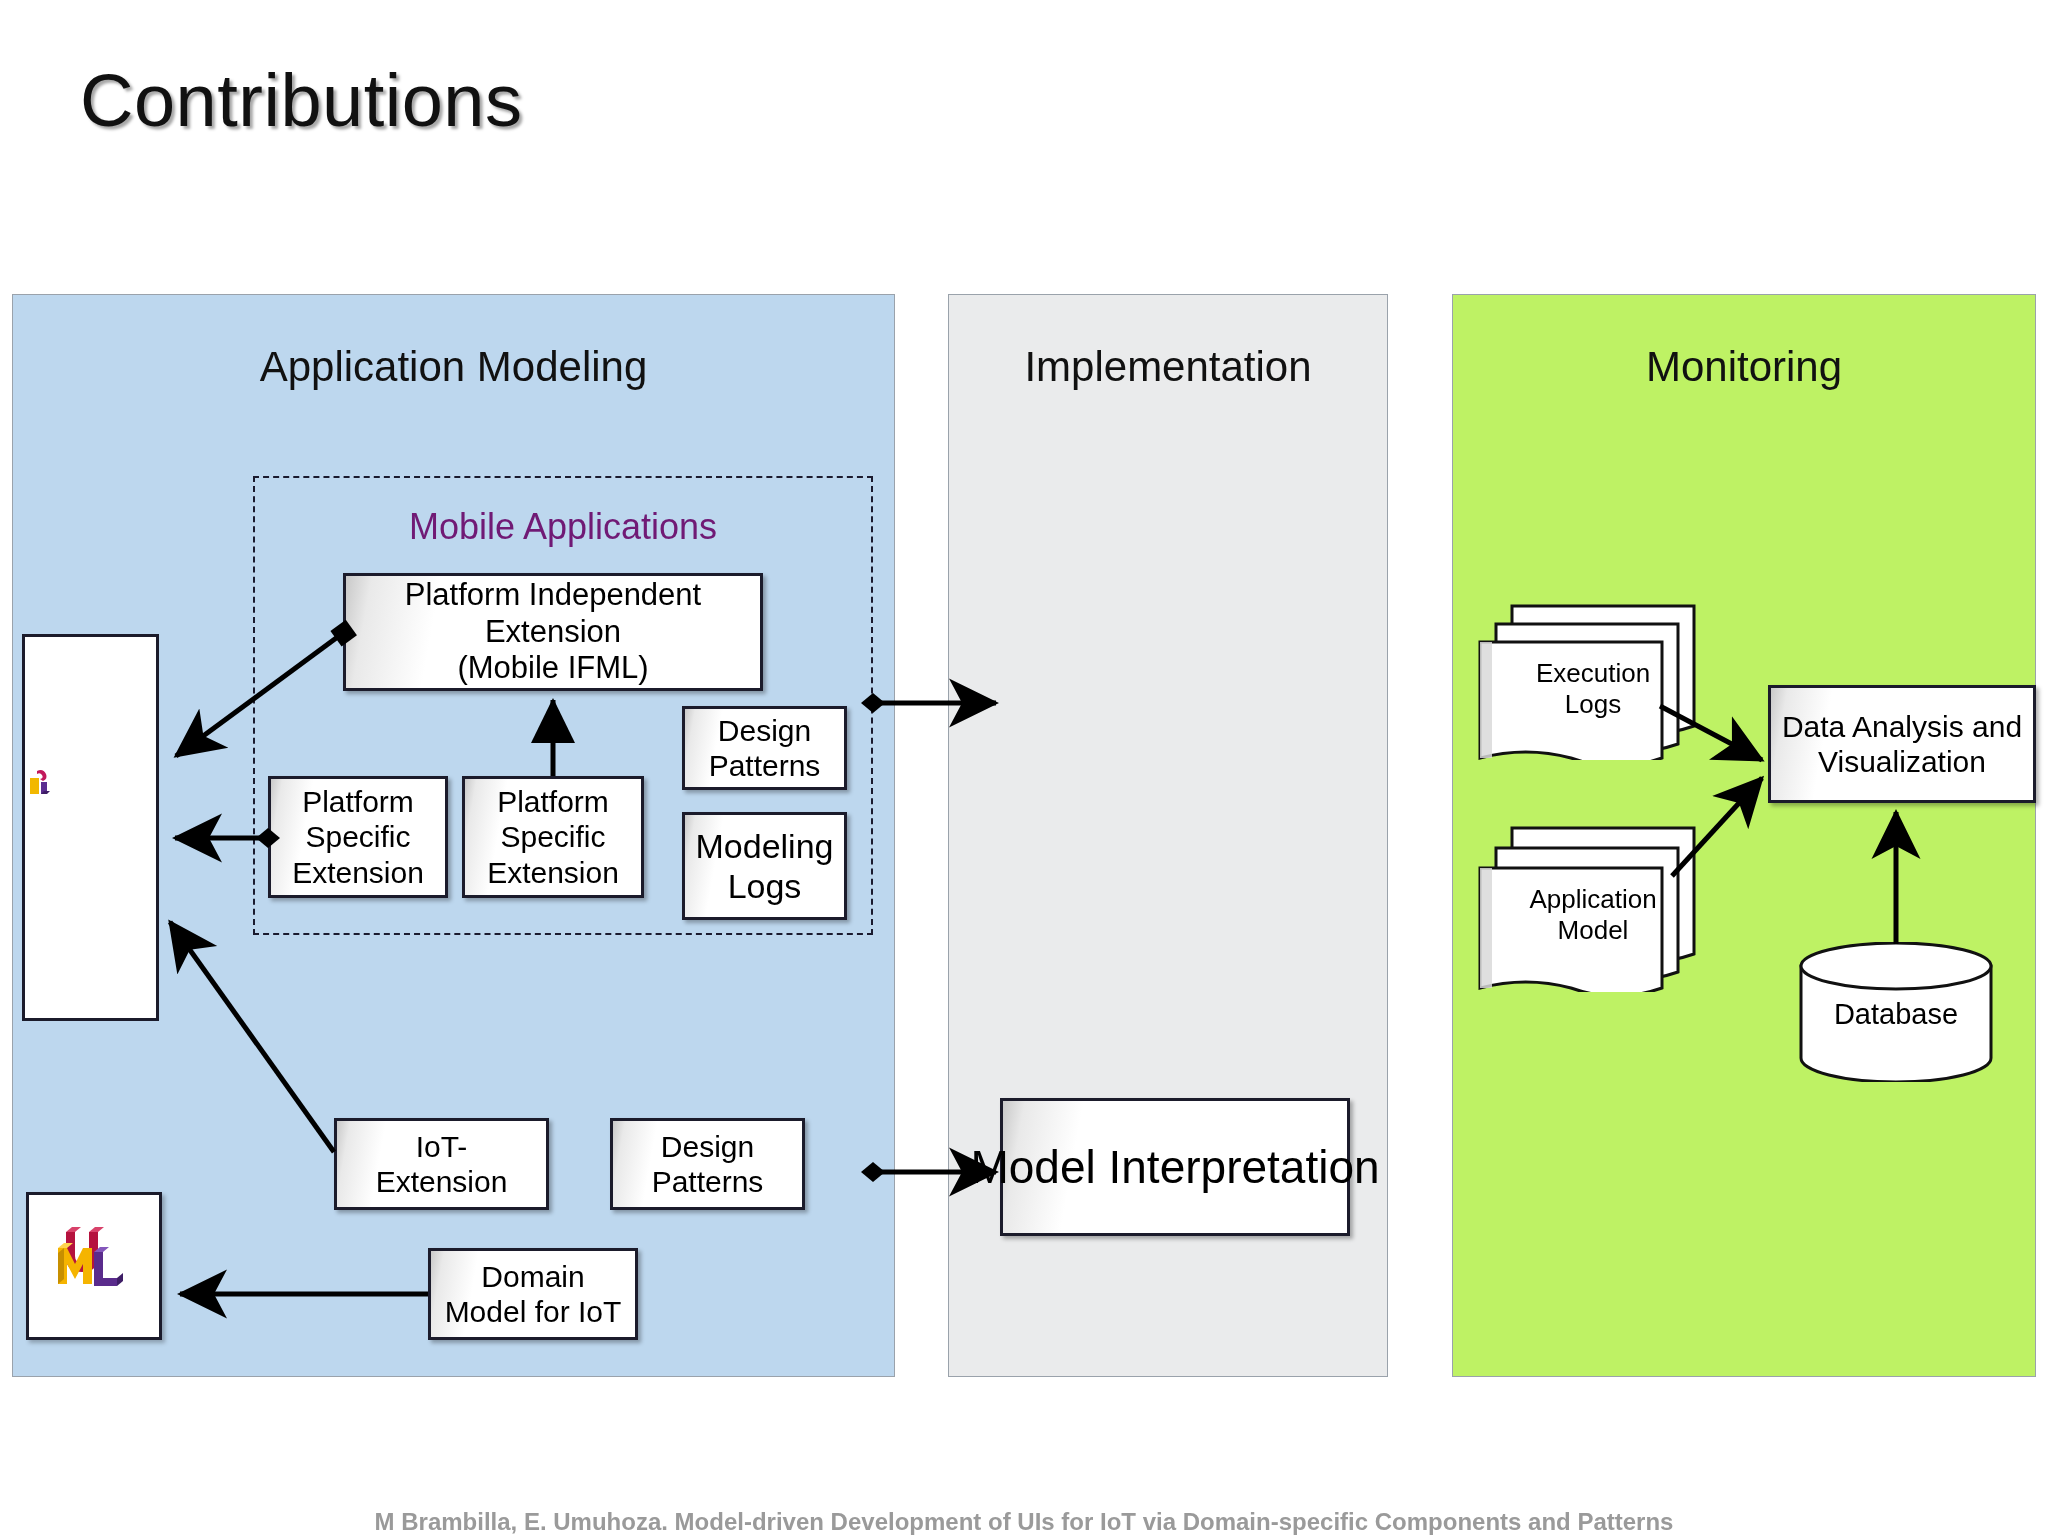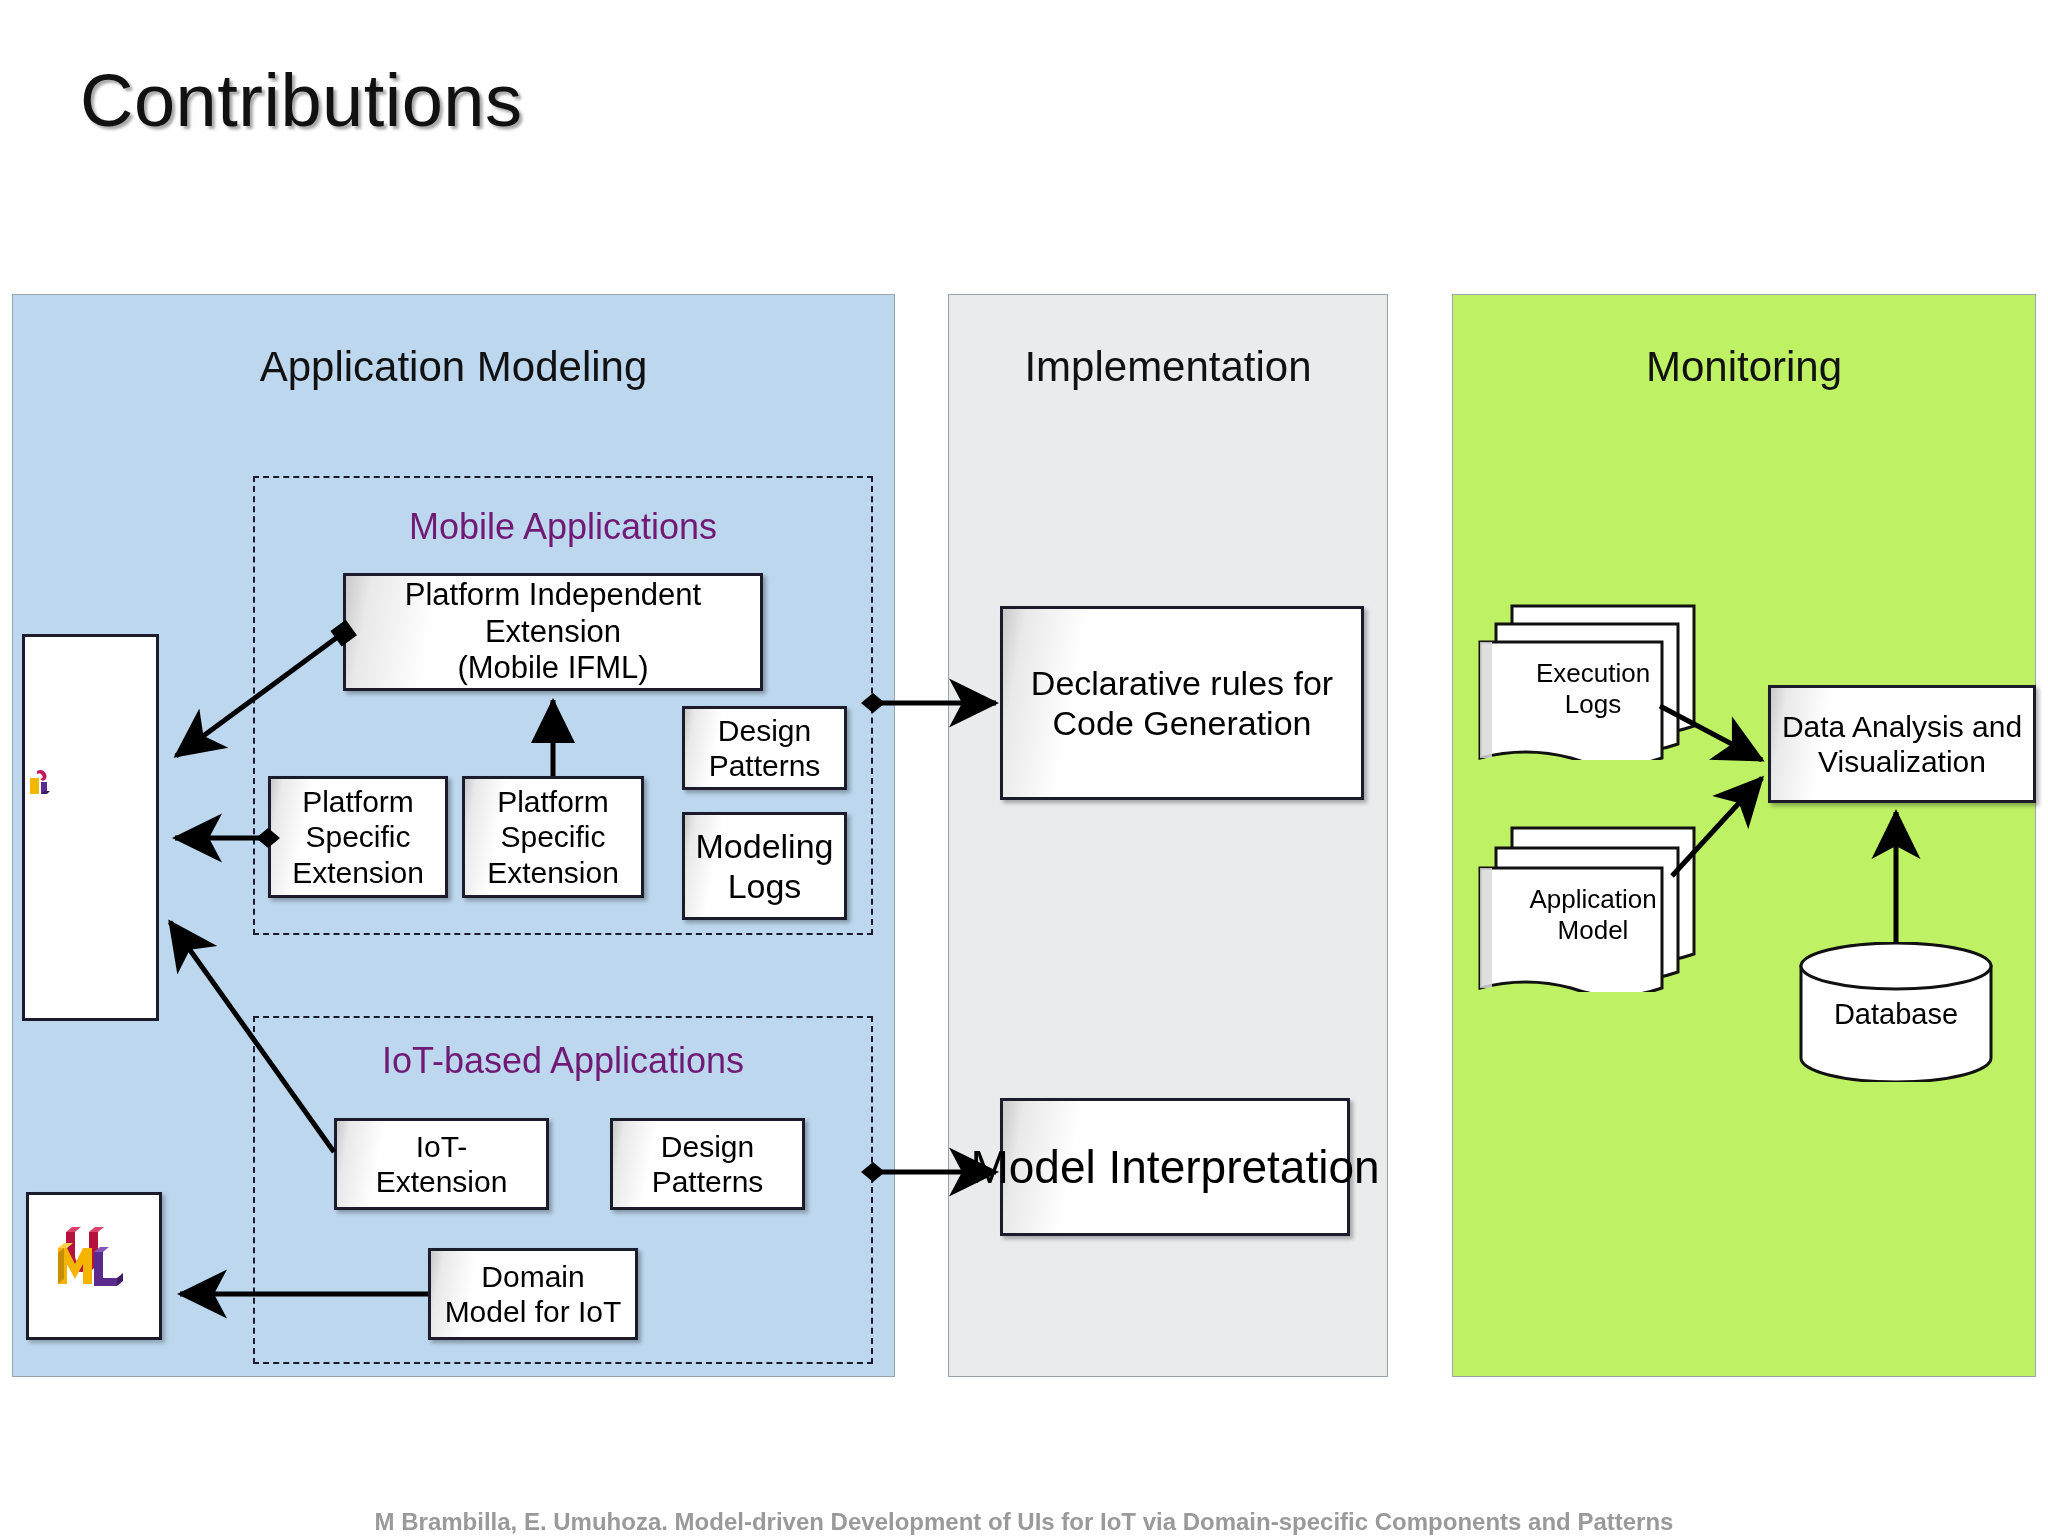--- a/index.html
+++ b/index.html
@@ -190,23 +190,20 @@
   </div>
 
   <div class="panel" id="panel-monitoring">
     <div class="panel-title">Monitoring</div>
   </div>
 
   <div class="dashed-group" id="group-mobile">
     <div class="dashed-title">Mobile Applications</div>
   </div>
 
-  <div class="dashed-group" id="group-iot">
-    <div class="dashed-title">IoT-based Applications</div>
-  </div>
 
   <div id="box-ifml-canvas"></div>
   <svg class="logo-ifml" viewBox="0 0 26 28" xmlns="http://www.w3.org/2000/svg">
     <rect x="2" y="10" width="9" height="16" fill="#f2b800"></rect>
     <path d="M9 3 q6 -3 9 3 q2 5 -3 7 l-3 -2 q4 -1 2 -4 q-2 -3 -5 -1 z" fill="#c2185b"></path>
     <rect x="13" y="14" width="6" height="12" fill="#5b2d90"></rect>
     <path d="M13 26 l6 0 l3 -3 l-6 0 z" fill="#3e1d66"></path>
   </svg>
 
   <div id="box-uml-canvas"></div>
@@ -277,26 +274,20 @@
     </div>
   </div>
 
   <div class="node" id="node-domain-iot">
     <div class="lines">
       <div>Domain</div>
       <div>Model for IoT</div>
     </div>
   </div>
 
-  <div class="node" id="node-declarative">
-    <div class="lines">
-      <div>Declarative rules for</div>
-      <div>Code Generation</div>
-    </div>
-  </div>
 
   <div class="node" id="node-interp">
     <div class="lines">
       <div>Model Interpretation</div>
     </div>
   </div>
 
   <div class="node" id="node-analysis">
     <div class="lines">
       <div>Data Analysis and</div>

